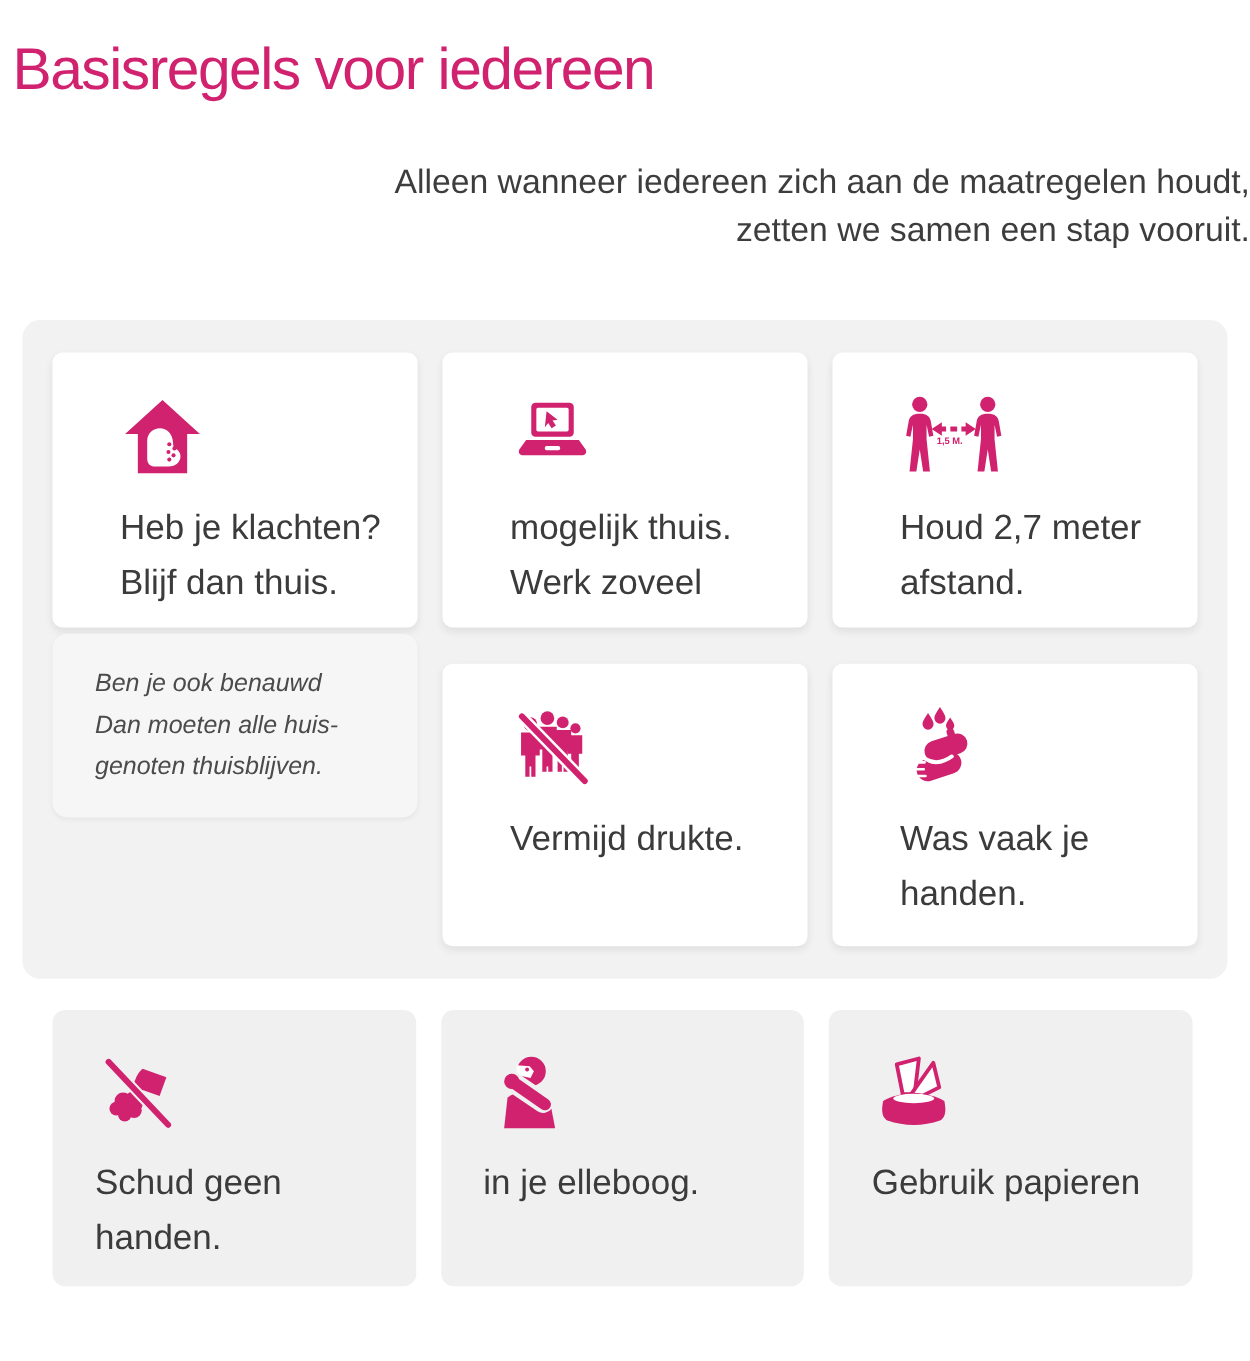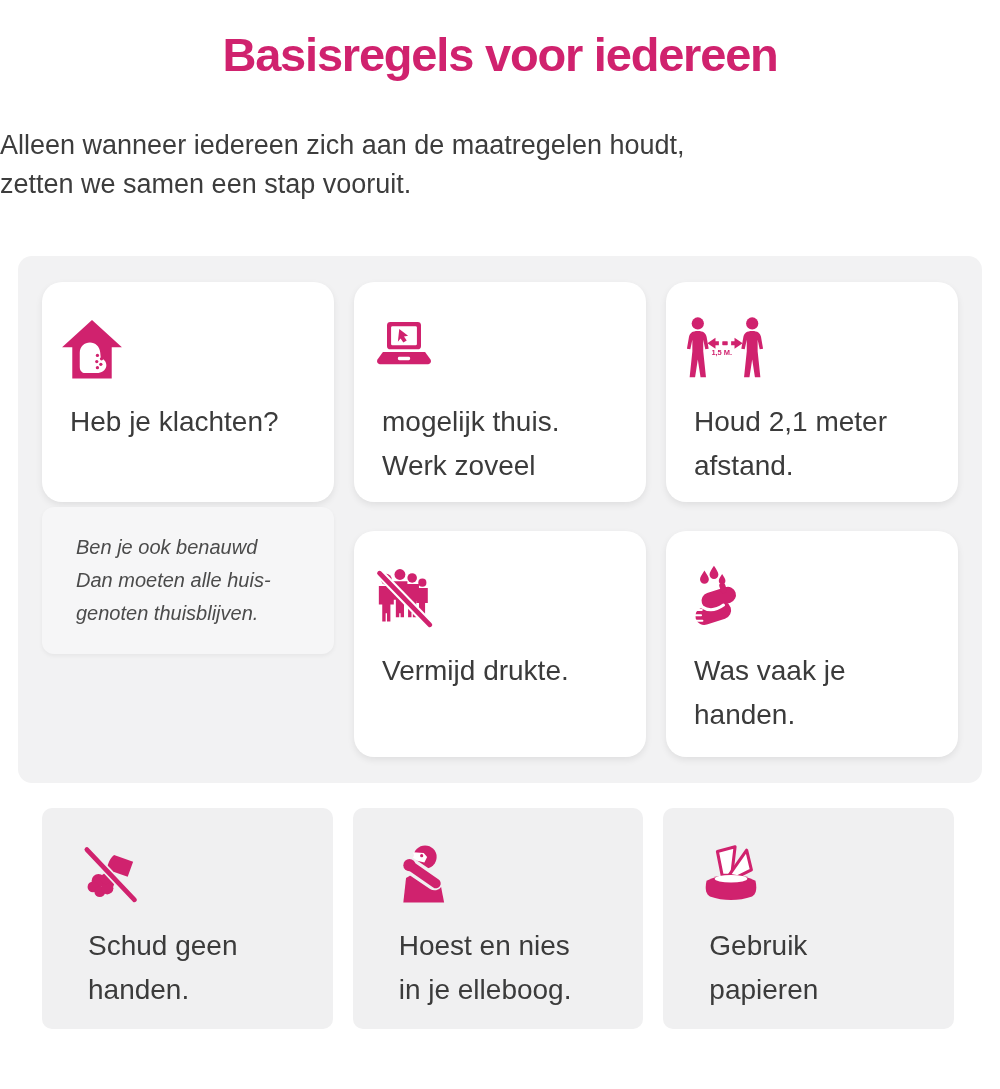--- a/index.html
+++ b/index.html
@@ -2,59 +2,59 @@
 <html style="--accent: #d0226e; --text: #3b3b3b; --panel-bg: #f2f2f3; --note-bg: #f6f6f7; --bottom-card-bg: #f0f0f1; --card-bg: #ffffff;"><head>
 <meta charset="utf-8">
 <style>
   html,body{margin:0;padding:0;background:#fff;}
   body{
     width:1000px;height:1089px;margin:0 auto;position:relative;
     font-family:"Liberation Sans",sans-serif;color:var(--text,#3b3b3b);
     overflow:hidden;
   }
   .title{
-    margin:28px 10px 0;text-align:center;
-    font-size:47px;line-height:1.15;font-weight:bold;letter-spacing:-1.2px;
+    margin:28px 10px 0;text-align:left;
+    font-size:47px;line-height:1.15;font-weight:normal;letter-spacing:-1.2px;
     color:var(--accent,#d0226e);
   }
   .subtitle{
-    margin:44px auto 15px;text-align:left;
+    margin:44px auto 15px;text-align:right;
     font-size:27px;line-height:1.45;color:#3d3d3d;
   }
   .subtitle span{display:block;}
   .panel{
     margin:52px 18px 0;background:var(--panel-bg,#f2f2f3);
     border-radius:14px;padding:26px 24px;
     display:grid;grid-template-columns:repeat(3,1fr);
     grid-template-rows:220px 226px;gap:29px 20px;
   }
   .card{
-    background:var(--card-bg,#ffffff);border-radius:20px;
+    background:var(--card-bg,#ffffff);border-radius:8px;
     box-shadow:0 3px 7px rgba(0,0,0,.08);
-    padding:30px 24px 0 16px;box-sizing:border-box;
+    padding:30px 24px 0 54px;box-sizing:border-box;
   }
   .note{
     align-self:start;margin-top:-24px;
     background:var(--note-bg,#f6f6f7);border-radius:12px;
     box-shadow:0 2px 4px rgba(0,0,0,.05);
     padding:24px 18px 24px 34px;box-sizing:border-box;
     font-style:italic;font-size:20px;line-height:1.64;color:#4b4b4b;
   }
   .note span{display:block;}
   .bottom{
     margin:25px 46px 0 42px;
     display:grid;grid-template-columns:repeat(3,1fr);gap:20px;
   }
   .gcard{
     background:var(--bottom-card-bg,#f0f0f1);border-radius:10px;height:221px;
     padding:28px 24px 0 34px;box-sizing:border-box;
   }
   .icon{display:block;width:68px;height:68px;margin:4px 0 16px;color:var(--accent,#d0226e);}
   .icon.wide{width:86px;}
-  .card-text{margin:12px;font-size:28px;line-height:1.55;color:var(--text,#3b3b3b);}
+  .card-text{margin:0;font-size:28px;line-height:1.55;color:var(--text,#3b3b3b);}
   .card-text span{display:block;}
   
   .card .underlay{stroke:#ffffff;}   .card .cutout{fill:#ffffff;}
   .gcard .underlay{stroke:var(--bottom-card-bg,#f0f0f1);} .gcard .cutout{fill:#ffffff;}
 </style>
 </head>
 <body>
 
 <main>
 
@@ -72,20 +72,21 @@
         <path fill="currentColor" d="M50 6 L94 46 H79 V92 H21 V46 H6 Z"></path>
         <path class="cutout" fill="#fff" d="M32 54 c0-9 7-15 15-15 c8 0 14 6 15 14 l1 9 c6 2 9 7 8 12 c-1 6-7 10-14 10 H40 c-5 0-8-4-8-9 z"></path>
         <circle fill="currentColor" cx="58" cy="58" r="2.4"></circle>
         <circle fill="currentColor" cx="64" cy="63" r="2.4"></circle>
         <circle fill="currentColor" cx="57" cy="67" r="2.4"></circle>
         <circle fill="currentColor" cx="63" cy="71" r="2.4"></circle>
         <circle fill="currentColor" cx="58" cy="76" r="2.4"></circle>
       </svg>
       <p class="card-text">
         <span>Heb je klachten?</span>
+        <span>Blijf dan thuis.</span>
       </p>
     </article>
 
     <article class="card">
       <svg class="icon" viewBox="0 0 100 100">
         <rect fill="currentColor" x="25" y="9" width="50" height="40" rx="5"></rect>
         <rect class="cutout" fill="#fff" x="31" y="15" width="38" height="28" rx="2"></rect>
         <path fill="currentColor" d="M43 19 l13 10 -6 1 4 6 -5 3 -4-6 -4 5 z"></path>
         <path fill="currentColor" d="M19 53 h62 l8 11 c2 4-1 7-5 7 H16 c-4 0-7-3-5-7 z"></path>
         <rect fill="#fff" x="41" y="60" width="18" height="5" rx="2"></rect>
@@ -105,21 +106,21 @@
             <circle cx="20" cy="11" r="9"></circle>
             <path d="M20 22 c-8 0-12 3-13 9 l-3 17 5 1 3-14 v17 l-4 38 h8 l4-26 4 26 h8 l-4-38 V35 l3 14 5-1 -3-17 c-1-6-5-9-13-9 z"></path>
           </g>
           <path d="M34 40 l12-8 v5 h5 v6 h-5 v5 z"></path>
           <path d="M86 40 l-12-8 v5 h-5 v6 h5 v5 z"></path>
           <rect x="56" y="37" width="8" height="6" rx="1"></rect>
         </g>
         <text x="40" y="58" font-size="11" font-weight="bold" fill="currentColor" font-family="Liberation Sans, sans-serif">1,5 M.</text>
       </svg>
       <p class="card-text">
-        <span>Houd 2,1 meter</span>
+        <span>Houd 2,7 meter</span>
         <span>afstand.</span>
       </p>
     </article>
 
     <aside class="note">
       <span>Ben je ook benauwd</span>
       <span>Dan moeten alle huis-</span>
       <span>genoten thuisblijven.</span>
     </aside>
 
@@ -195,21 +196,20 @@
       <svg class="icon" viewBox="0 0 100 100">
         <circle fill="currentColor" cx="56" cy="25" r="17"></circle>
         <path class="cutout" fill="#fff" d="M39 18 l15 1 5 6 -4 8 -17-4 z"></path>
         <circle fill="currentColor" cx="51" cy="23" r="2.3"></circle>
         <path fill="currentColor" d="M28 56 c16-12 41-12 49 0 l7 36 H24 z"></path>
         <path class="underlay" d="M70 62 L33 37" stroke="#f0f0f1" stroke-width="24" stroke-linecap="round" fill="none"></path>
         <path d="M72 64 L36 39" stroke="currentColor" stroke-width="14" stroke-linecap="round" fill="none"></path>
         <circle fill="currentColor" cx="33" cy="37" r="9"></circle>
       </svg>
       <p class="card-text">
-        <span>Hoest en nies</span>
         <span>in je elleboog.</span>
       </p>
     </article>
 
     <article class="gcard">
       <svg class="icon" viewBox="0 0 100 100">
         <path fill="#fff" stroke="currentColor" stroke-width="4.5" stroke-linejoin="round" d="M37 52 L30 17 56 10 51 52 Z"></path>
         <path fill="#fff" stroke="currentColor" stroke-width="4.5" stroke-linejoin="round" d="M47 52 L73 15 80 44 60 54 Z"></path>
         <path fill="currentColor" d="M14 60 c22-12 50-12 72 0 c3 14 0 20-5 23 c-20 7-42 7-62 0 c-5-3-8-9-5-23 z"></path>
         <ellipse fill="#fff" cx="50" cy="57" rx="24" ry="5.5"></ellipse>

